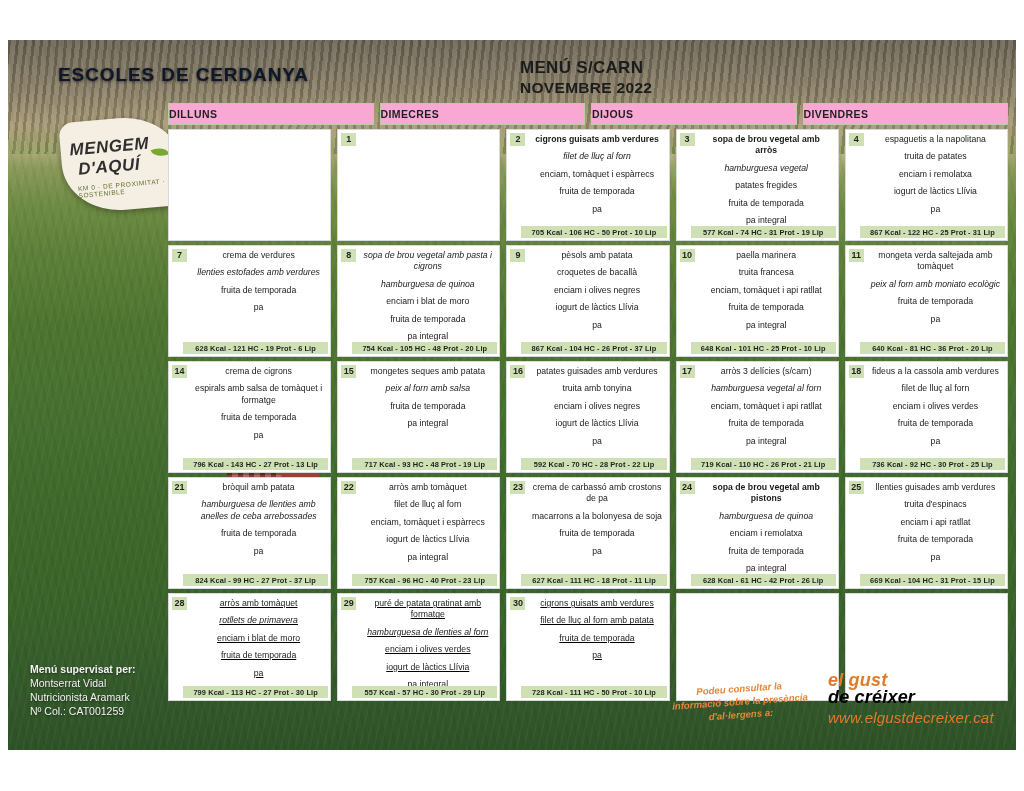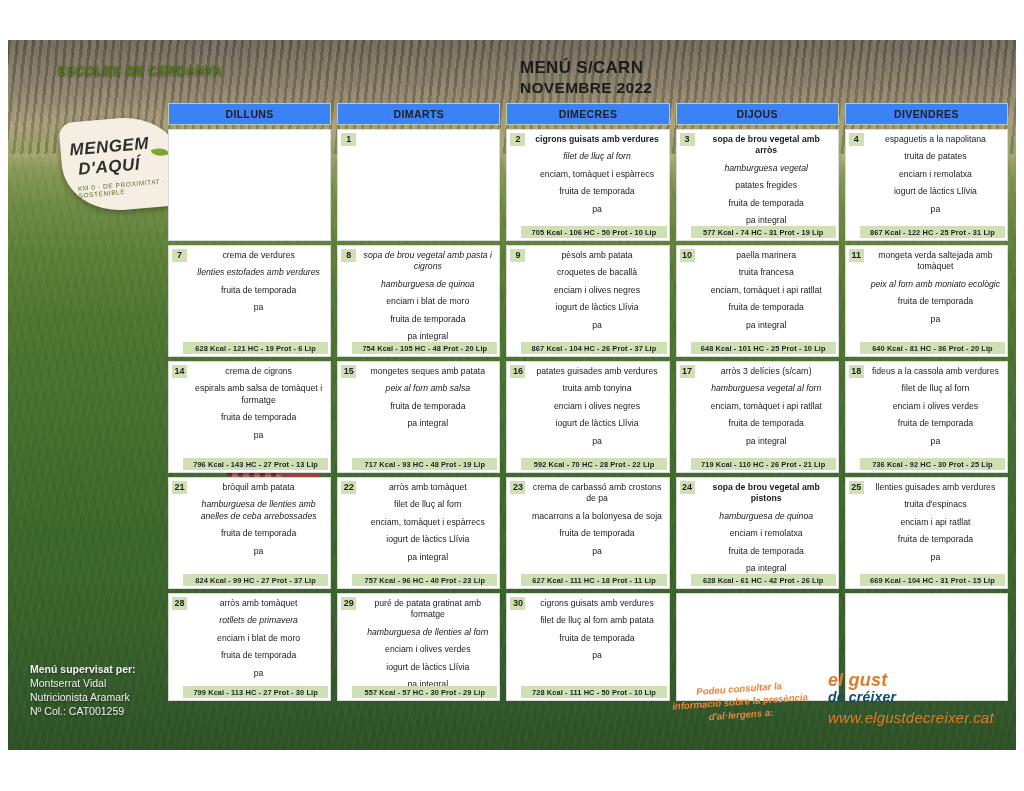--- a/index.html
+++ b/index.html
@@ -52,21 +52,21 @@
      background-image:repeating-linear-gradient(90deg,rgba(0,0,0,.25) 0 5px,rgba(255,255,255,.12) 5px 11px),
                       repeating-linear-gradient(0deg,rgba(0,0,0,.2) 0 5px,rgba(255,255,255,.1) 5px 11px);}
   .p-arm{position:absolute;left:60px;top:74px;width:46px;height:18px;background:#9e3f36;border-radius:10px;transform:rotate(22deg);}
   .p-hand{position:absolute;left:98px;top:88px;width:15px;height:14px;background:#e0b494;border-radius:50%;}
   .p-leg{position:absolute;left:20px;top:108px;width:70px;height:52px;background:#2c3c52;border-radius:14px 24px 12px 14px;}
   .p-shoe{position:absolute;left:16px;top:152px;width:44px;height:16px;background:#23242a;border-radius:8px 12px 6px 8px;}
 
   
   .school-title{
     position:absolute;left:58px;top:64px;
-    color:#4d7c0f;font-weight:bold;font-size:12px;letter-spacing:.9px;
+    color:#0f172a;font-weight:bold;font-size:19px;letter-spacing:.9px;
     text-shadow:0 1px 3px rgba(0,0,0,.55);
   }
   .menu-title{
     position:absolute;left:520px;top:58px;color:#1c1c1c;font-weight:bold;
     font-size:17px;letter-spacing:.3px;line-height:20px;
   }
   .menu-title .sub{font-weight:bold;font-size:15.5px;}
 
   
   .logo{
@@ -77,22 +77,22 @@
   }
   .logo-l1{position:absolute;left:9px;top:18px;font-size:17px;font-weight:bold;color:#2f2f2f;letter-spacing:.5px;font-style:italic;}
   .logo-l2{position:absolute;left:16px;top:38px;font-size:17px;font-weight:bold;color:#2f2f2f;letter-spacing:.5px;font-style:italic;}
   .logo-l3{position:absolute;left:14px;top:63px;font-size:6.5px;color:#5d6b2a;letter-spacing:.6px;}
   .logo-leaf{position:absolute;right:13px;top:32px;width:16px;height:11px;background:#79a832;border-radius:0 100% 0 100%;transform:rotate(-18deg);}
 
   
   .cal{position:absolute;left:168px;top:103px;width:840px;}
   .head-row{display:flex;gap:6px;}
   .head-cell{
-    flex:1;background:#3b82f6;color:#1f1f1f;font-weight:bold;font-size:10.5px;
-    text-align:center;letter-spacing:.4px;padding:4px 0 4px;border:1px solid #b9cfa0;
+    flex:1;background:#f9a8d4;color:#1f1f1f;font-weight:bold;font-size:10.5px;
+    letter-spacing:.4px;padding:4px 0 4px;border:1px solid #b9cfa0;
   }
   .week{display:flex;gap:6px;margin-top:4px;}
   .cell{
     flex:1;background:#ffffff;border:1px solid #d9d9d9;min-height:112px;position:relative;
     padding:2px 4px 4px;box-sizing:border-box;
   }
   .cell.empty{background:#ffffff;}
   .daynum{
     position:absolute;left:3px;top:3px;width:15px;height:13px;background:#cfe0b4;
     color:#1f1f1f;font-size:9px;font-weight:bold;text-align:center;line-height:13px;
@@ -100,36 +100,36 @@
   .dishes{margin:0;padding:2px 2px 0 20px;text-align:center;}
   .dish{font-size:8.7px;line-height:11.4px;color:#1b1b1b;margin:0 0 6px;}
   .dish.it{font-style:italic;}
   .dish.b{font-weight:bold;}
   .festiu{font-size:10px;font-weight:bold;text-align:center;padding-top:50px;letter-spacing:.4px;}
   .kcal{
     position:absolute;left:14px;right:2px;bottom:2px;background:#cfe0b4;
     font-size:7.4px;font-weight:bold;text-align:center;color:#1f1f1f;padding:1.5px 0;
     letter-spacing:.1px;
   }
-  .w5 .cell{min-height:100px;}
+  .w5 .cell{min-height:100px;text-decoration:underline;}
 
   
   .supervisor{
     position:absolute;left:30px;top:662px;color:#f2f2f2;font-size:10.5px;line-height:14px;
     text-shadow:0 1px 2px rgba(0,0,0,.5);
   }
   .supervisor .b{font-weight:bold;}
   .allergens{
     position:absolute;left:672px;top:682px;width:136px;text-align:center;
     color:#e8853a;font-size:9.6px;font-weight:bold;font-style:italic;line-height:13px;
     transform:rotate(-4deg);
   }
   .gust{position:absolute;left:828px;top:672px;width:160px;}
   .gust .g1{font-size:18px;font-weight:bold;color:#e07b2a;font-style:italic;line-height:17px;letter-spacing:.2px;}
-  .gust .g2{font-size:14px;font-weight:bold;color:#0c4a6e;font-style:italic;line-height:17px;letter-spacing:.2px;}
+  .gust .g2{font-size:18px;font-weight:bold;color:#000000;font-style:italic;line-height:17px;letter-spacing:.2px;}
   .gust .g3{font-size:15px;color:#e07b2a;font-style:italic;margin-top:3px;letter-spacing:.2px;}
 </style>
 </head>
 <body>
 
 <div class="page">
 
   <div class="bg">
     <div class="bg-soil"></div>
   </div>
@@ -154,21 +154,20 @@
   <div class="logo">
     <div class="logo-l1">MENGEM</div>
     <div class="logo-l2">D'AQUÍ</div>
     <div class="logo-l3">KM 0 · DE PROXIMITAT · SOSTENIBLE</div>
     <div class="logo-leaf"></div>
   </div>
 
   <div class="cal">
     <div class="head-row">
       <div class="head-cell">DILLUNS</div>
-      <div class="head-cell">DIMARTS</div>
       <div class="head-cell">DIMECRES</div>
       <div class="head-cell">DIJOUS</div>
       <div class="head-cell">DIVENDRES</div>
     </div>
     <div id="weeks-host">
         <div class="week">
           <div class="cell empty"></div>
           <div class="cell">
             <div class="daynum">1</div>
           </div>

